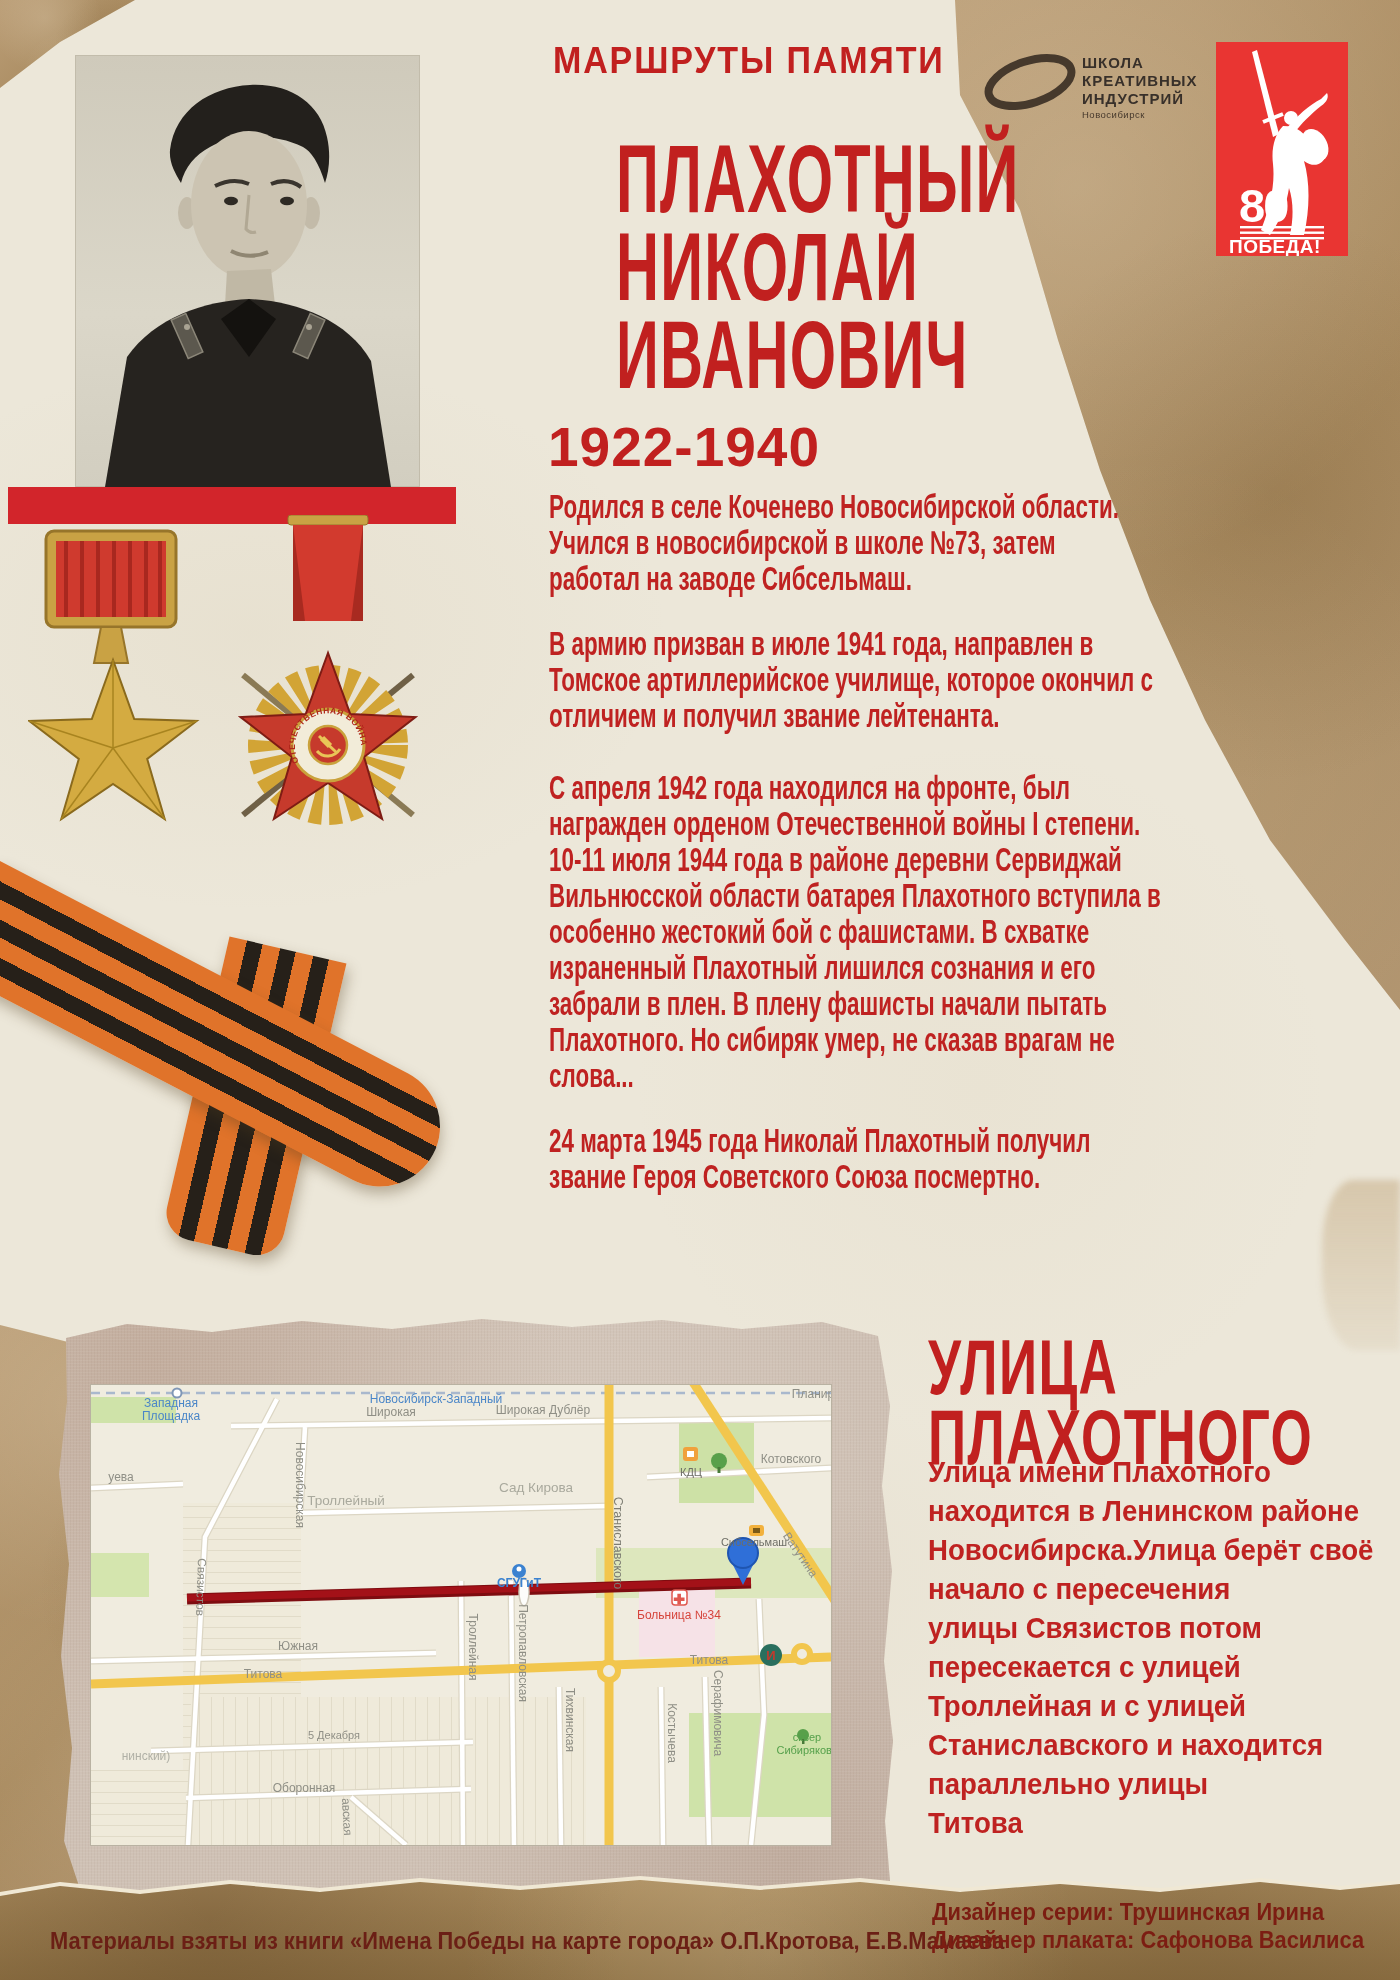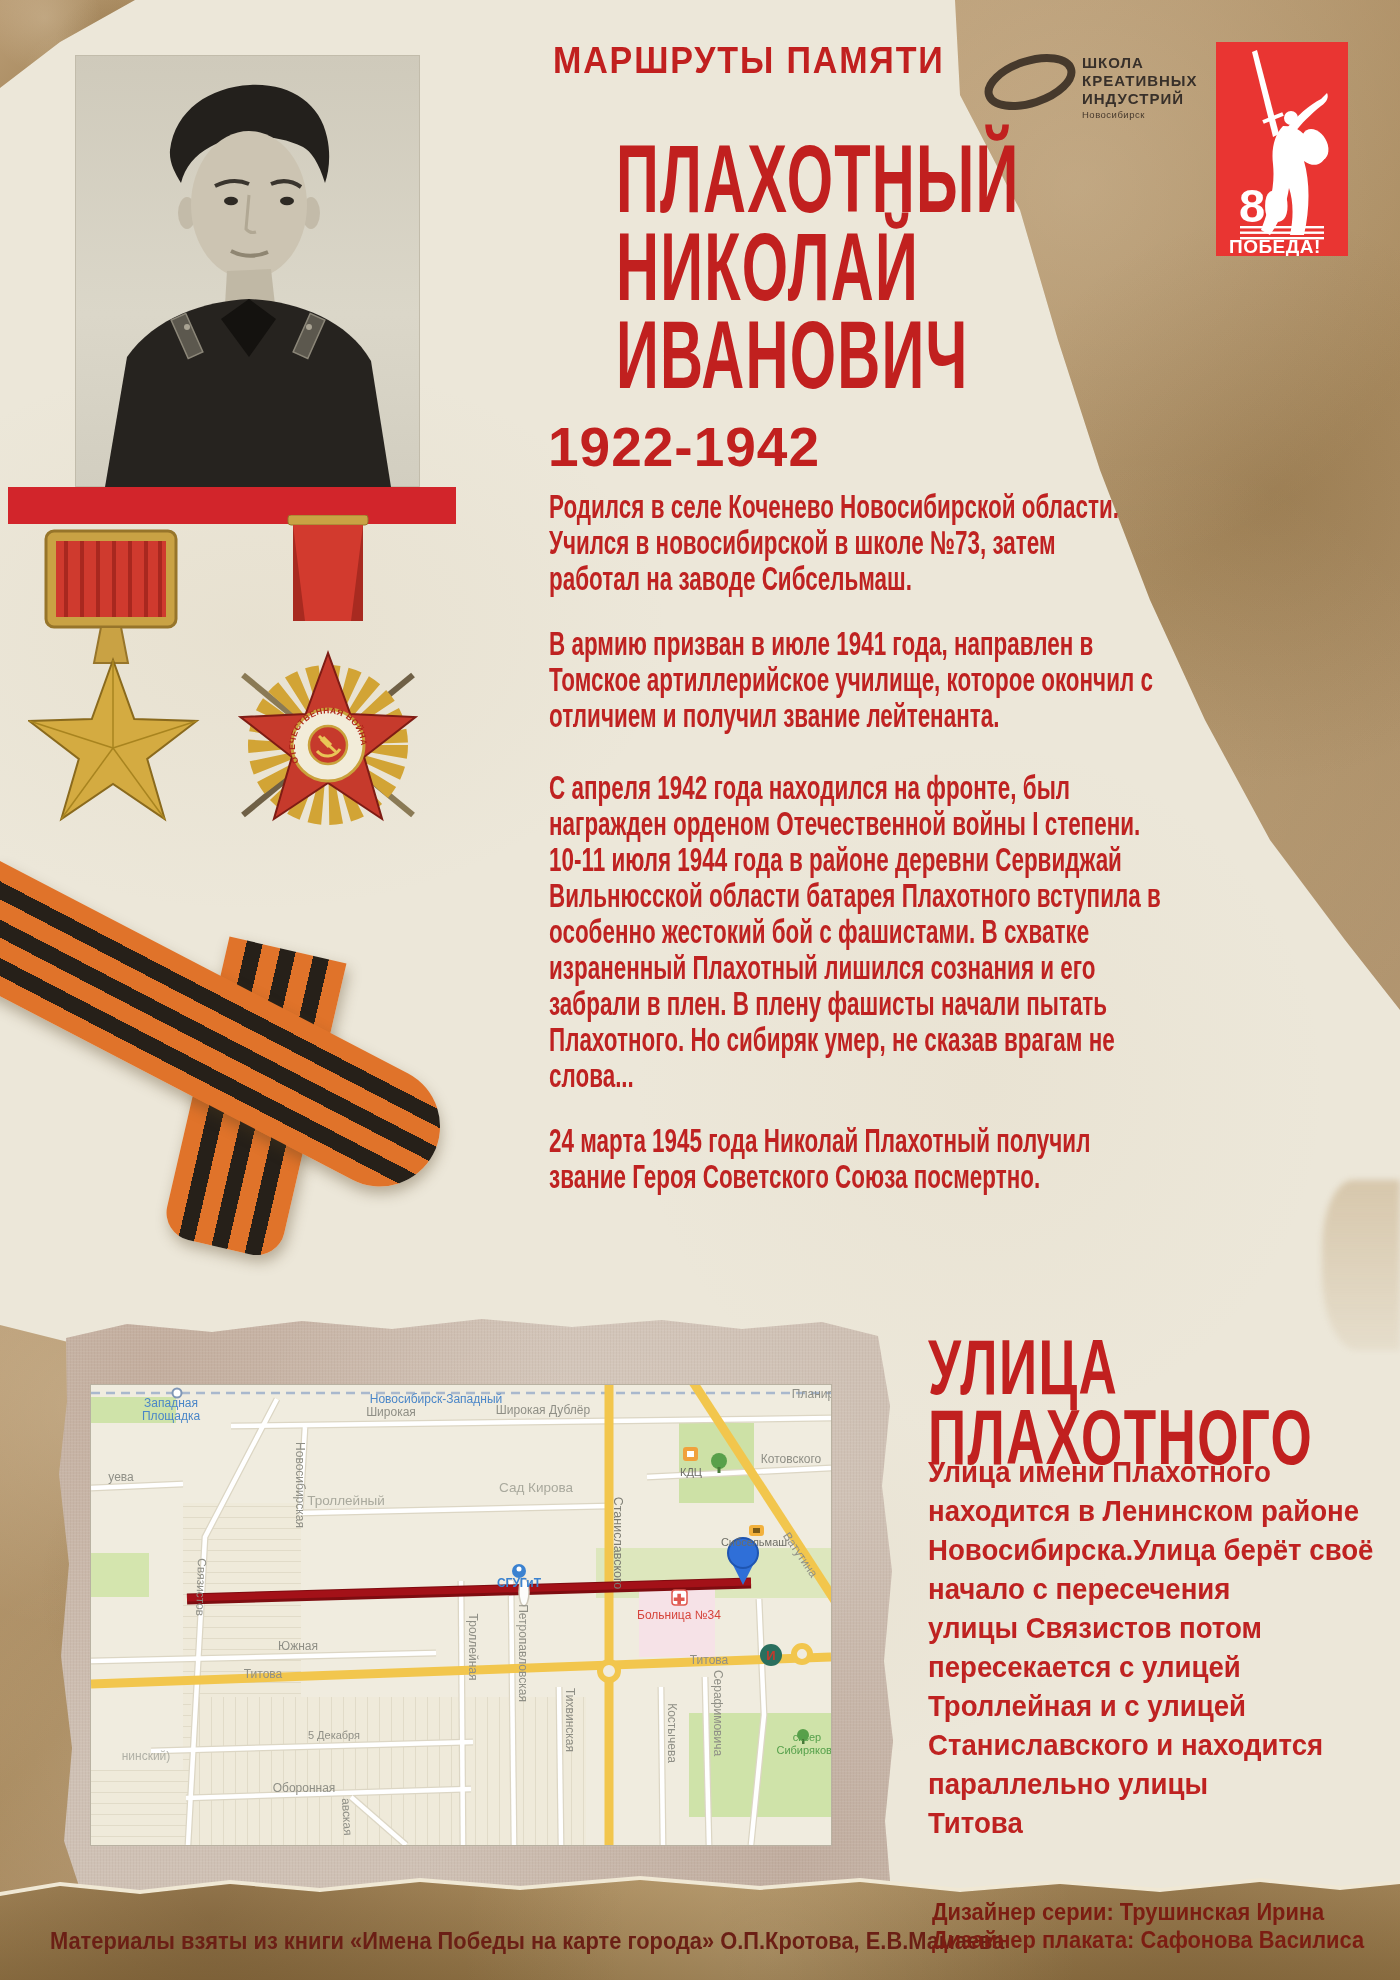--- a/index.html
+++ b/index.html
@@ -162,21 +162,21 @@
   <text x="23" y="180" font-size="47" font-weight="bold" fill="#ffffff" letter-spacing="-2">80</text>
   <rect x="24" y="184" width="84" height="2.4" fill="#ffffff"></rect>
   <rect x="24" y="189.5" width="84" height="2.4" fill="#ffffff"></rect>
   <rect x="24" y="195" width="84" height="2.4" fill="#ffffff"></rect>
   <text x="13" y="211" font-size="19" font-weight="bold" fill="#ffffff" letter-spacing="0.5">ПОБЕДА!</text>
 </svg>
 
 <div class="abs redtxt cond nowrap" style="left:616px;top:124px;font-size:96px;letter-spacing:2px;transform:scaleX(0.62);color:#c1201f;">ПЛАХОТНЫЙ</div>
 <div class="abs redtxt cond nowrap" style="left:616px;top:212px;font-size:96px;letter-spacing:2px;transform:scaleX(0.62);color:#c1201f;">НИКОЛАЙ</div>
 <div class="abs redtxt cond nowrap" style="left:616px;top:300px;font-size:96px;letter-spacing:2px;transform:scaleX(0.62);color:#c1201f;">ИВАНОВИЧ</div>
-<div class="abs redtxt cond nowrap" style="left:548px;top:415px;font-size:55px;letter-spacing:1px;color:#c1201f;">1922-1942</div>
+<div class="abs redtxt cond nowrap" style="left:548px;top:415px;font-size:55px;letter-spacing:1px;color:#c1201f;">1922-1940</div>
 
 <div class="abs redtxt cond pre" style="left:549px;top:489px;width:920px;font-size:33px;line-height:36px;transform:scaleX(0.68);">Родился в селе Коченево Новосибирской области.
 Учился в новосибирской в школе №73, затем
 работал на заводе Сибсельмаш.</div>
 <div class="abs redtxt cond pre" style="left:549px;top:626px;width:920px;font-size:33px;line-height:36px;transform:scaleX(0.68);">В армию призван в июле 1941 года, направлен в
 Томское артиллерийское училище, которое окончил с
 отличием и получил звание лейтенанта.</div>
 <div class="abs redtxt cond pre" style="left:549px;top:770px;width:920px;font-size:33px;line-height:36px;transform:scaleX(0.68);">С апреля 1942 года находился на фронте, был
 награжден орденом Отечественной войны I степени.
 10-11 июля 1944 года в районе деревни Сервиджай

